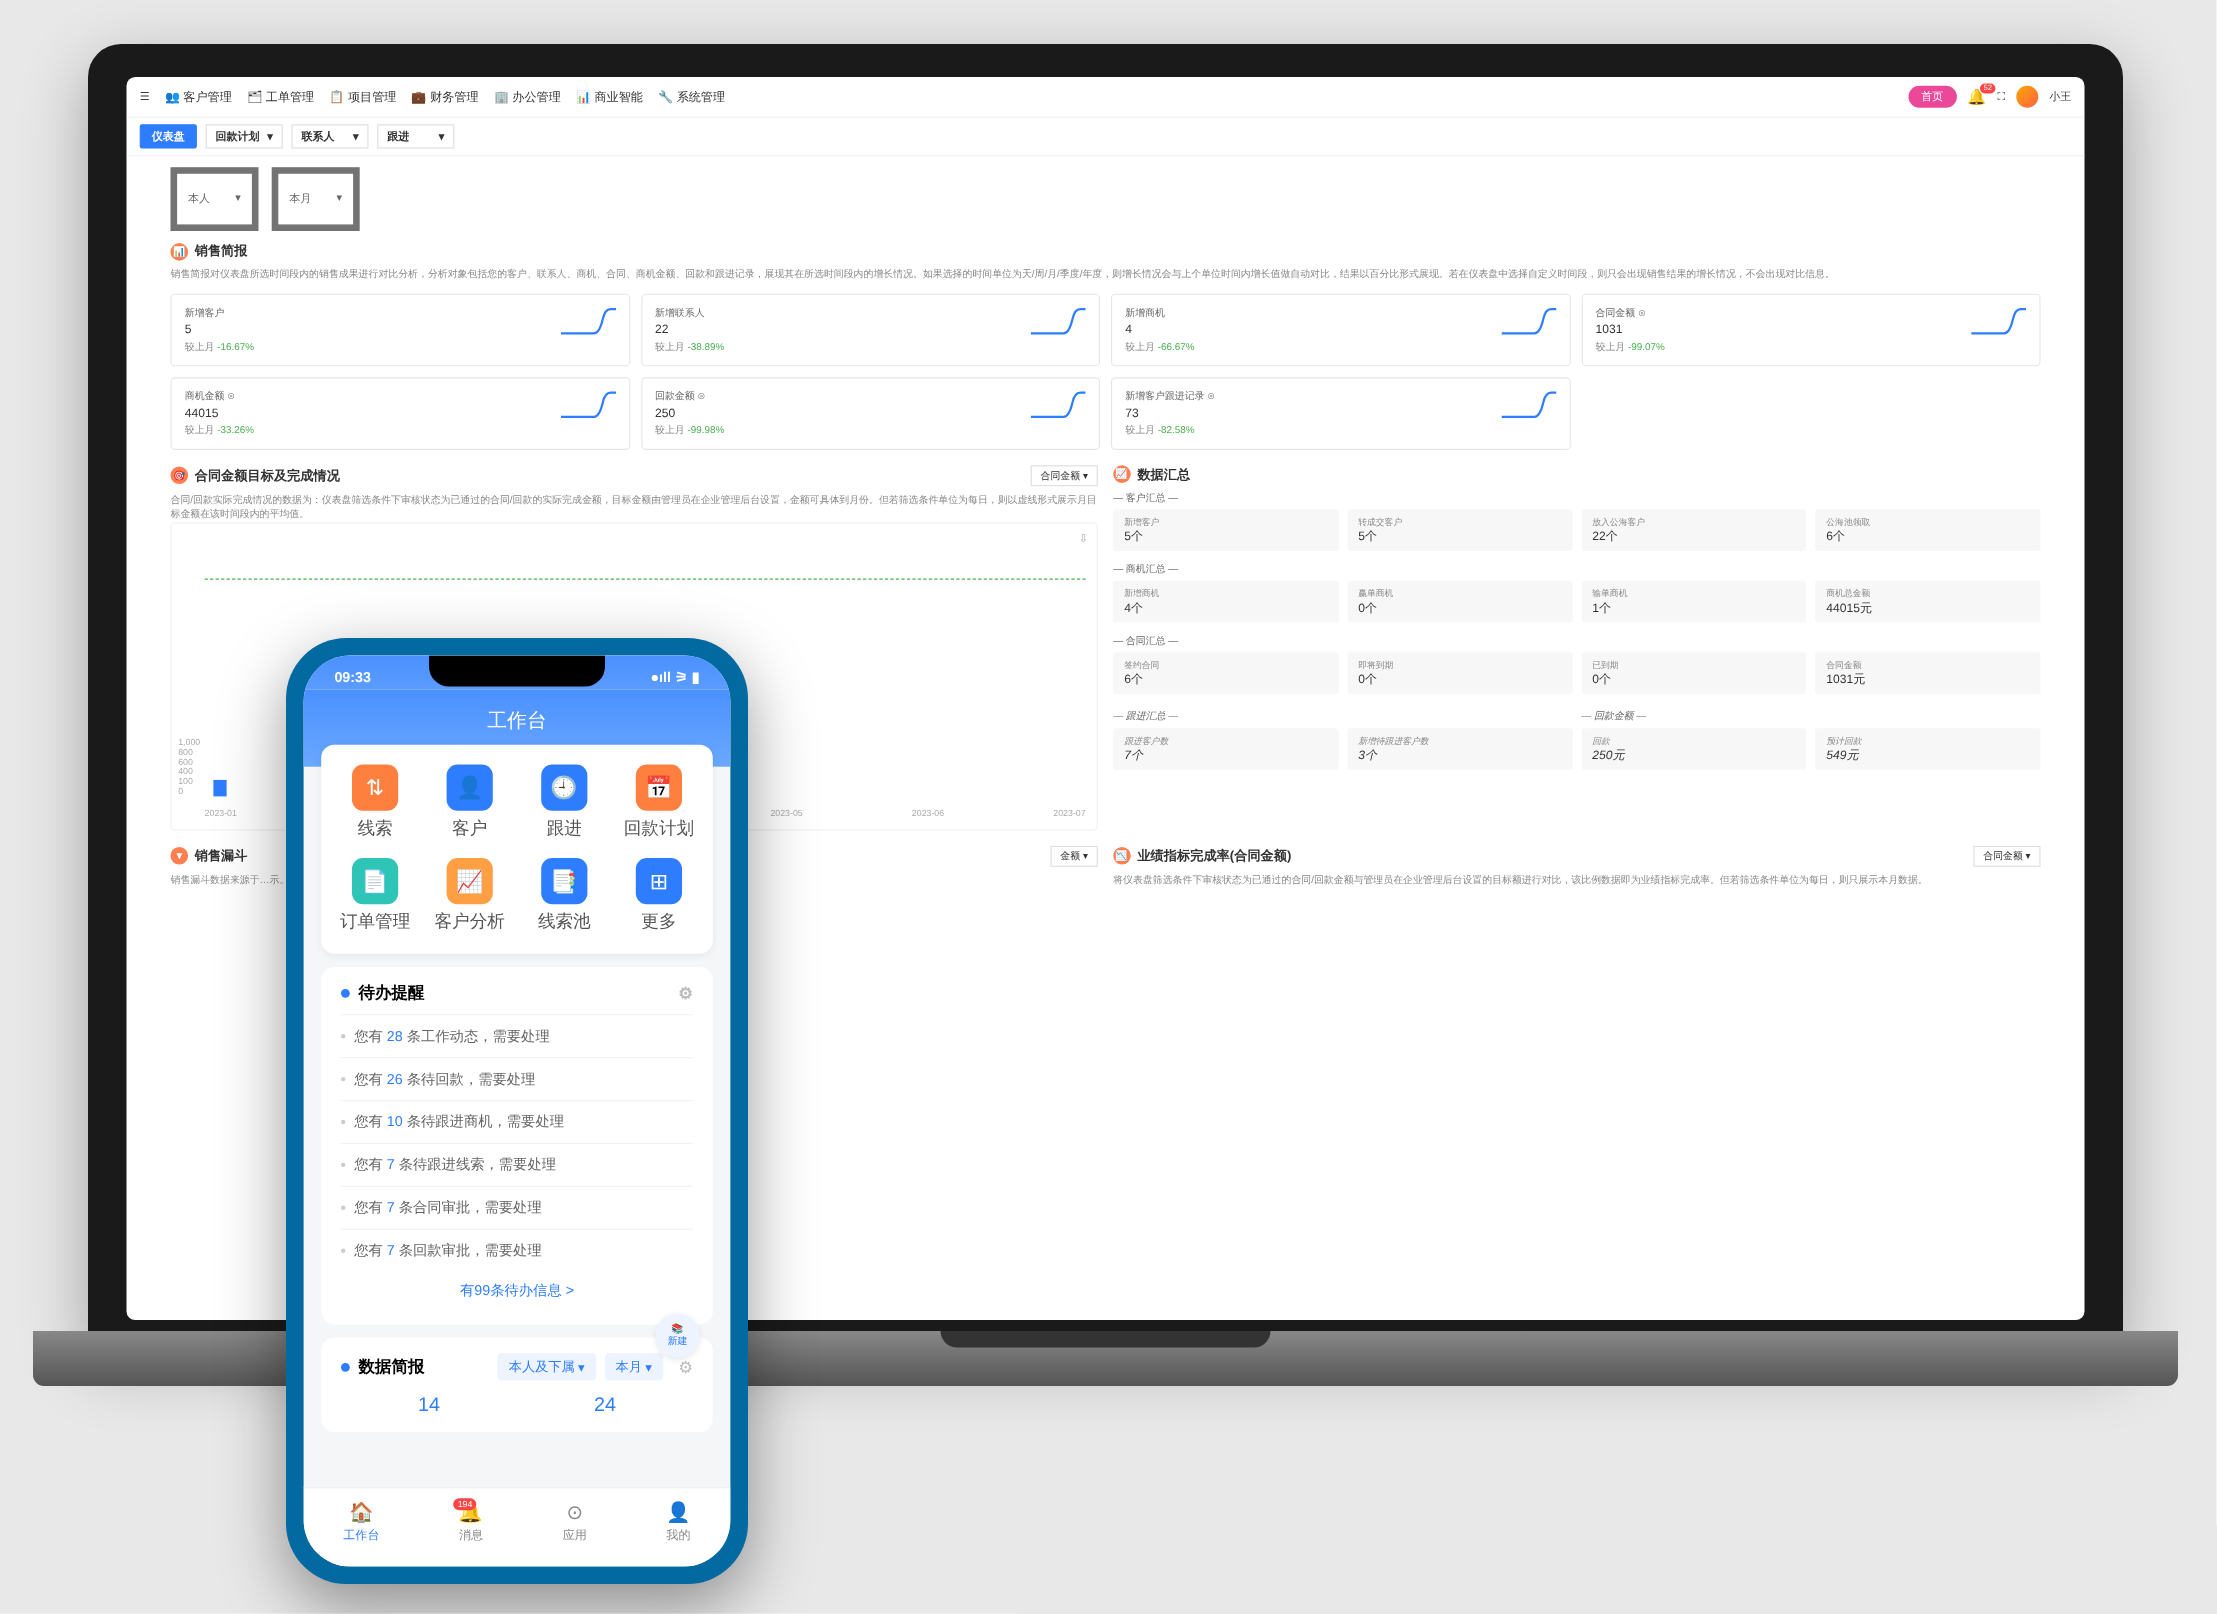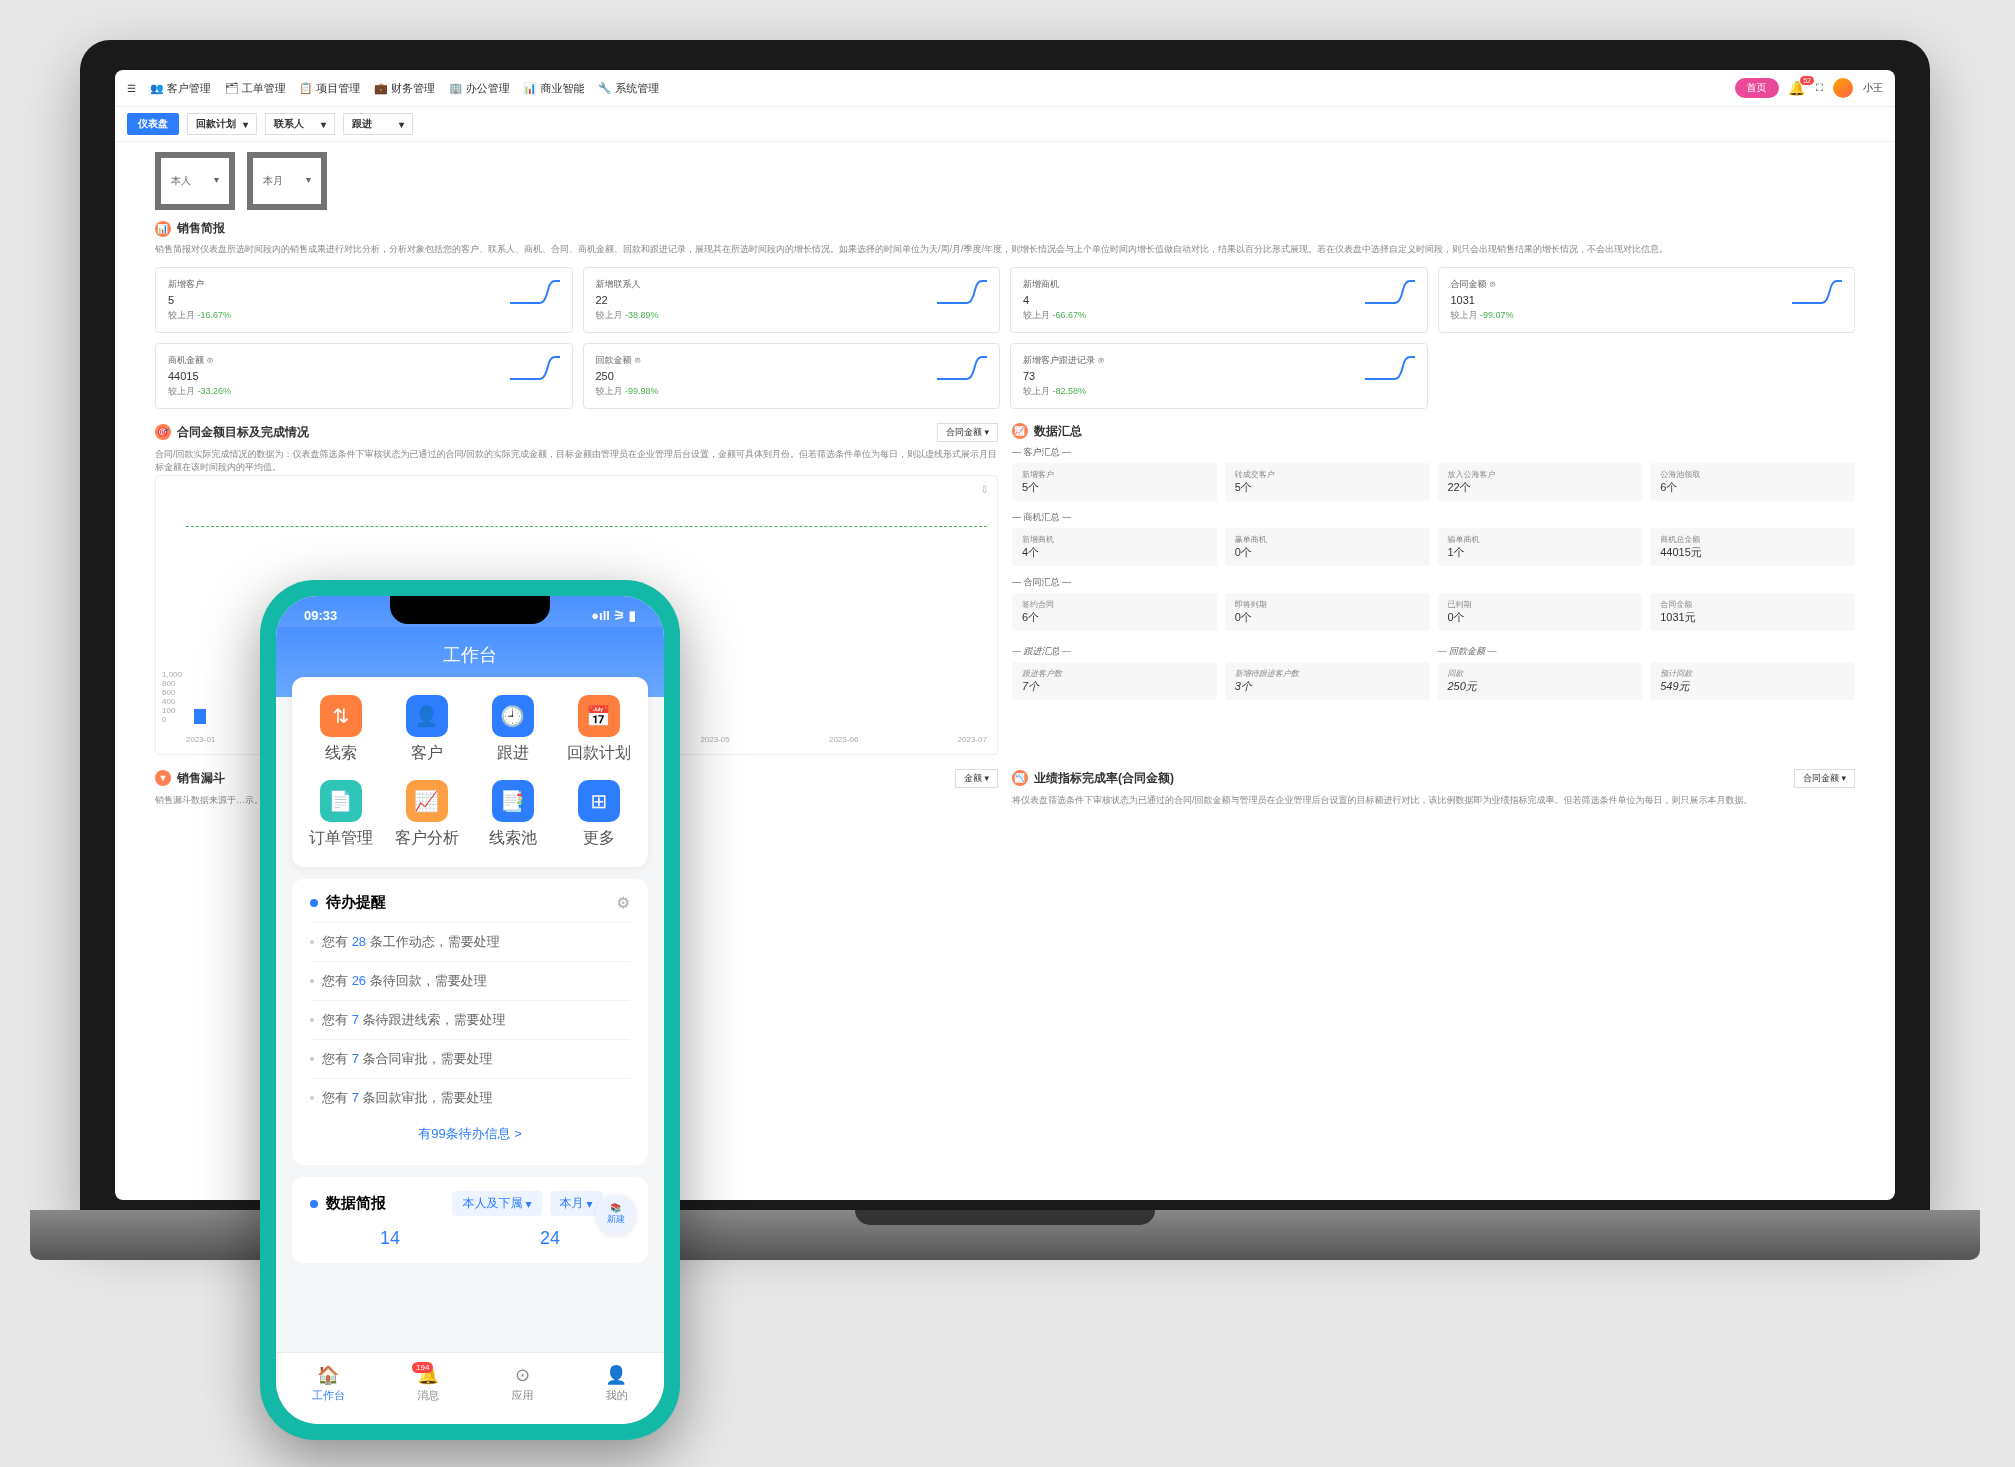--- a/index.html
+++ b/index.html
@@ -60,21 +60,21 @@
 
 .summary-group { margin-bottom:10px; }
 .summary-label { font-size:9px; color:#666; margin:4px 0; }
 .summary-grid { display:grid; grid-template-columns:repeat(4,1fr); gap:8px; }
 .summary-grid.g2 { grid-template-columns:repeat(2,1fr); }
 .sum-card { background:#f7f7f7; border-radius:3px; padding:6px 10px; }
 .sum-label { font-size:8px; color:#888; }
 .sum-val { font-size:11px; color:#333; }
 
 
-.phone { position:absolute; left:260px; top:580px; width:420px; height:860px; background:#14b8a6; border-radius:55px; padding:16px; box-shadow:0 20px 60px rgba(0,0,0,.4); z-index:10; }
+.phone { position:absolute; left:260px; top:580px; width:420px; height:860px; background:#0369a1; border-radius:55px; padding:16px; box-shadow:0 20px 60px rgba(0,0,0,.4); z-index:10; }
 .phone-screen { width:100%; height:100%; background:#f5f6f8; border-radius:42px; overflow:hidden; position:relative; }
 .notch { position:absolute; top:0; left:50%; transform:translateX(-50%); width:160px; height:28px; background:#000; border-radius:0 0 18px 18px; z-index:5; }
 .phone-status { display:flex; justify-content:space-between; padding:12px 28px 4px; font-size:13px; font-weight:600; color:#fff; background:linear-gradient(#4a90ff,#5b9cff); }
 .phone-header { background:linear-gradient(#4a90ff,#6aa8ff); color:#fff; text-align:center; padding:16px 0 30px; font-size:18px; }
 .app-grid { background:#fff; margin:-20px 16px 12px; border-radius:12px; padding:18px 8px; display:grid; grid-template-columns:repeat(4,1fr); gap:16px 4px; box-shadow:0 2px 8px rgba(0,0,0,.06); }
 .app-item { display:flex; flex-direction:column; align-items:center; gap:6px; }
 .app-icon { width:42px; height:42px; border-radius:10px; display:flex; align-items:center; justify-content:center; color:#fff; font-size:20px; }
 .app-label { font-size:16px; color:#555;text-align:center; }
 .todo-panel { background:#fff; margin:0 16px 12px; border-radius:12px; padding:14px 18px; }
 .todo-head { display:flex; align-items:center; gap:8px; font-size:15px; font-weight:600; margin-bottom:10px; }
@@ -463,20 +463,24 @@
           <div class="todo-item">
             <span class="tdot"></span>
             <span>您有 <span class="num">28</span> 条工作动态，需要处理</span>
           </div>
           <div class="todo-item">
             <span class="tdot"></span>
             <span>您有 <span class="num">26</span> 条待回款，需要处理</span>
           </div>
           <div class="todo-item">
             <span class="tdot"></span>
+            <span>您有 <span class="num">10</span> 条待跟进商机，需要处理</span>
+          </div>
+          <div class="todo-item">
+            <span class="tdot"></span>
             <span>您有 <span class="num">7</span> 条待跟进线索，需要处理</span>
           </div>
           <div class="todo-item">
             <span class="tdot"></span>
             <span>您有 <span class="num">7</span> 条合同审批，需要处理</span>
           </div>
           <div class="todo-item">
             <span class="tdot"></span>
             <span>您有 <span class="num">7</span> 条回款审批，需要处理</span>
           </div>

